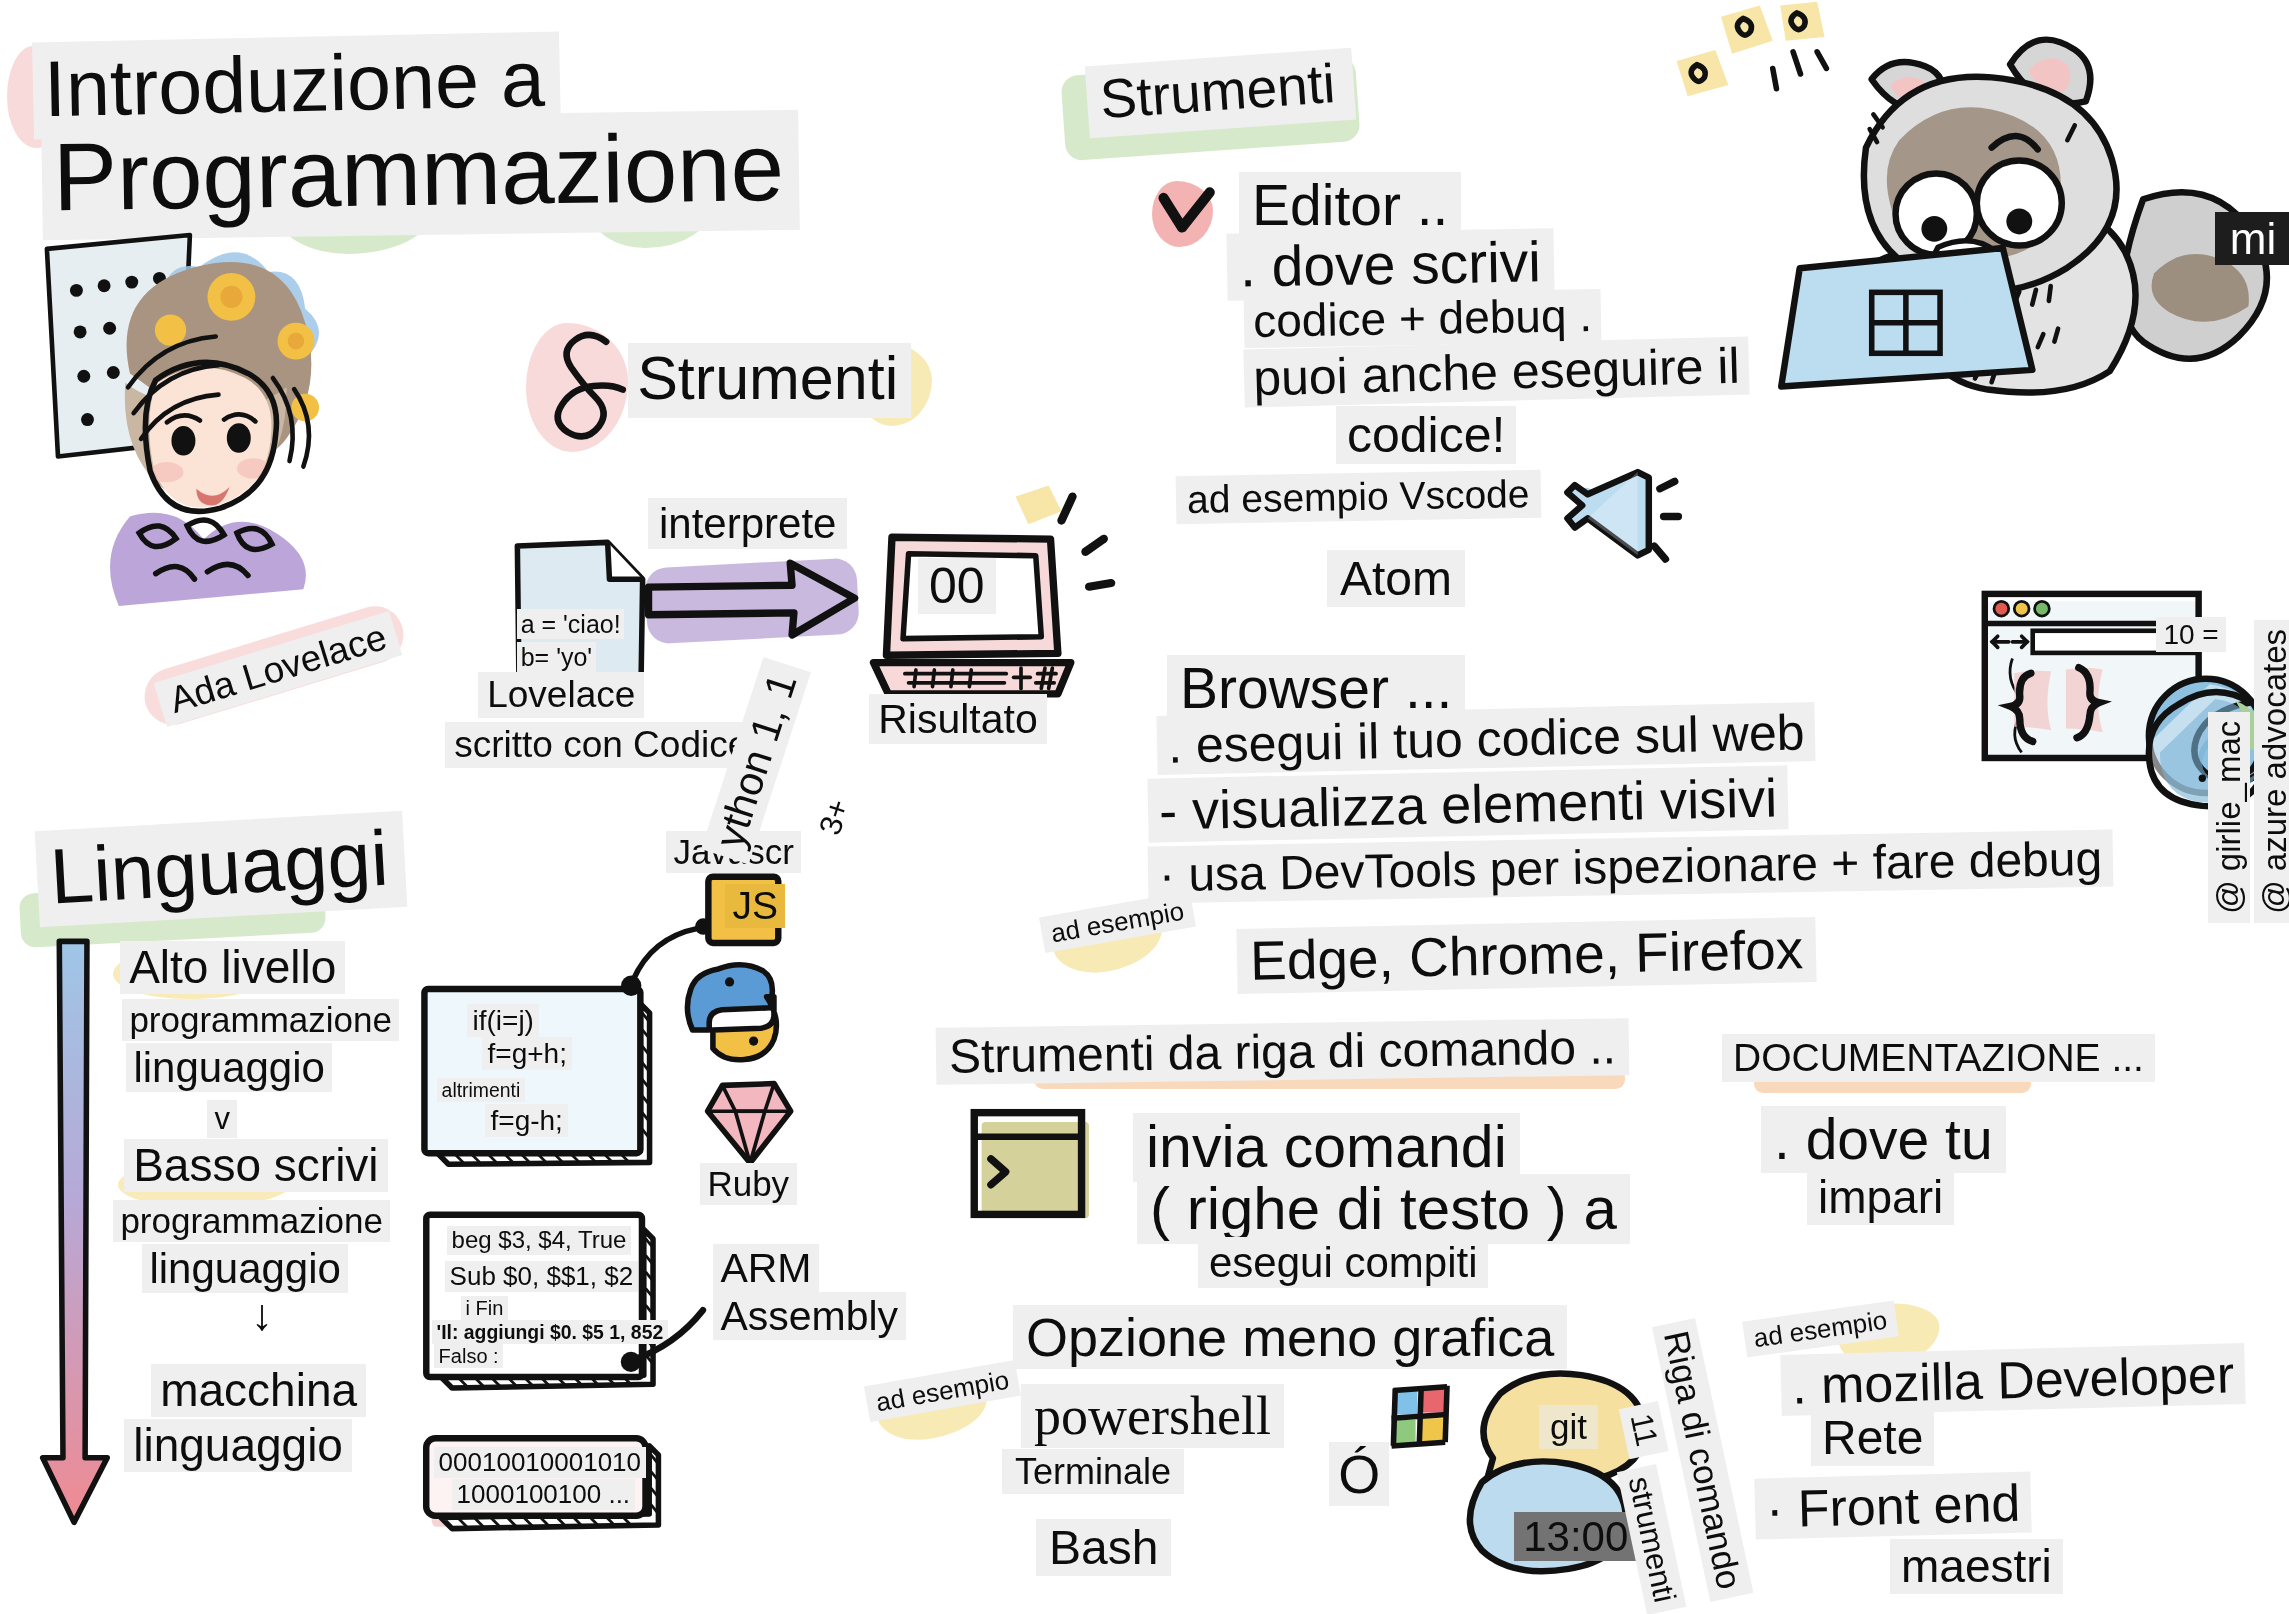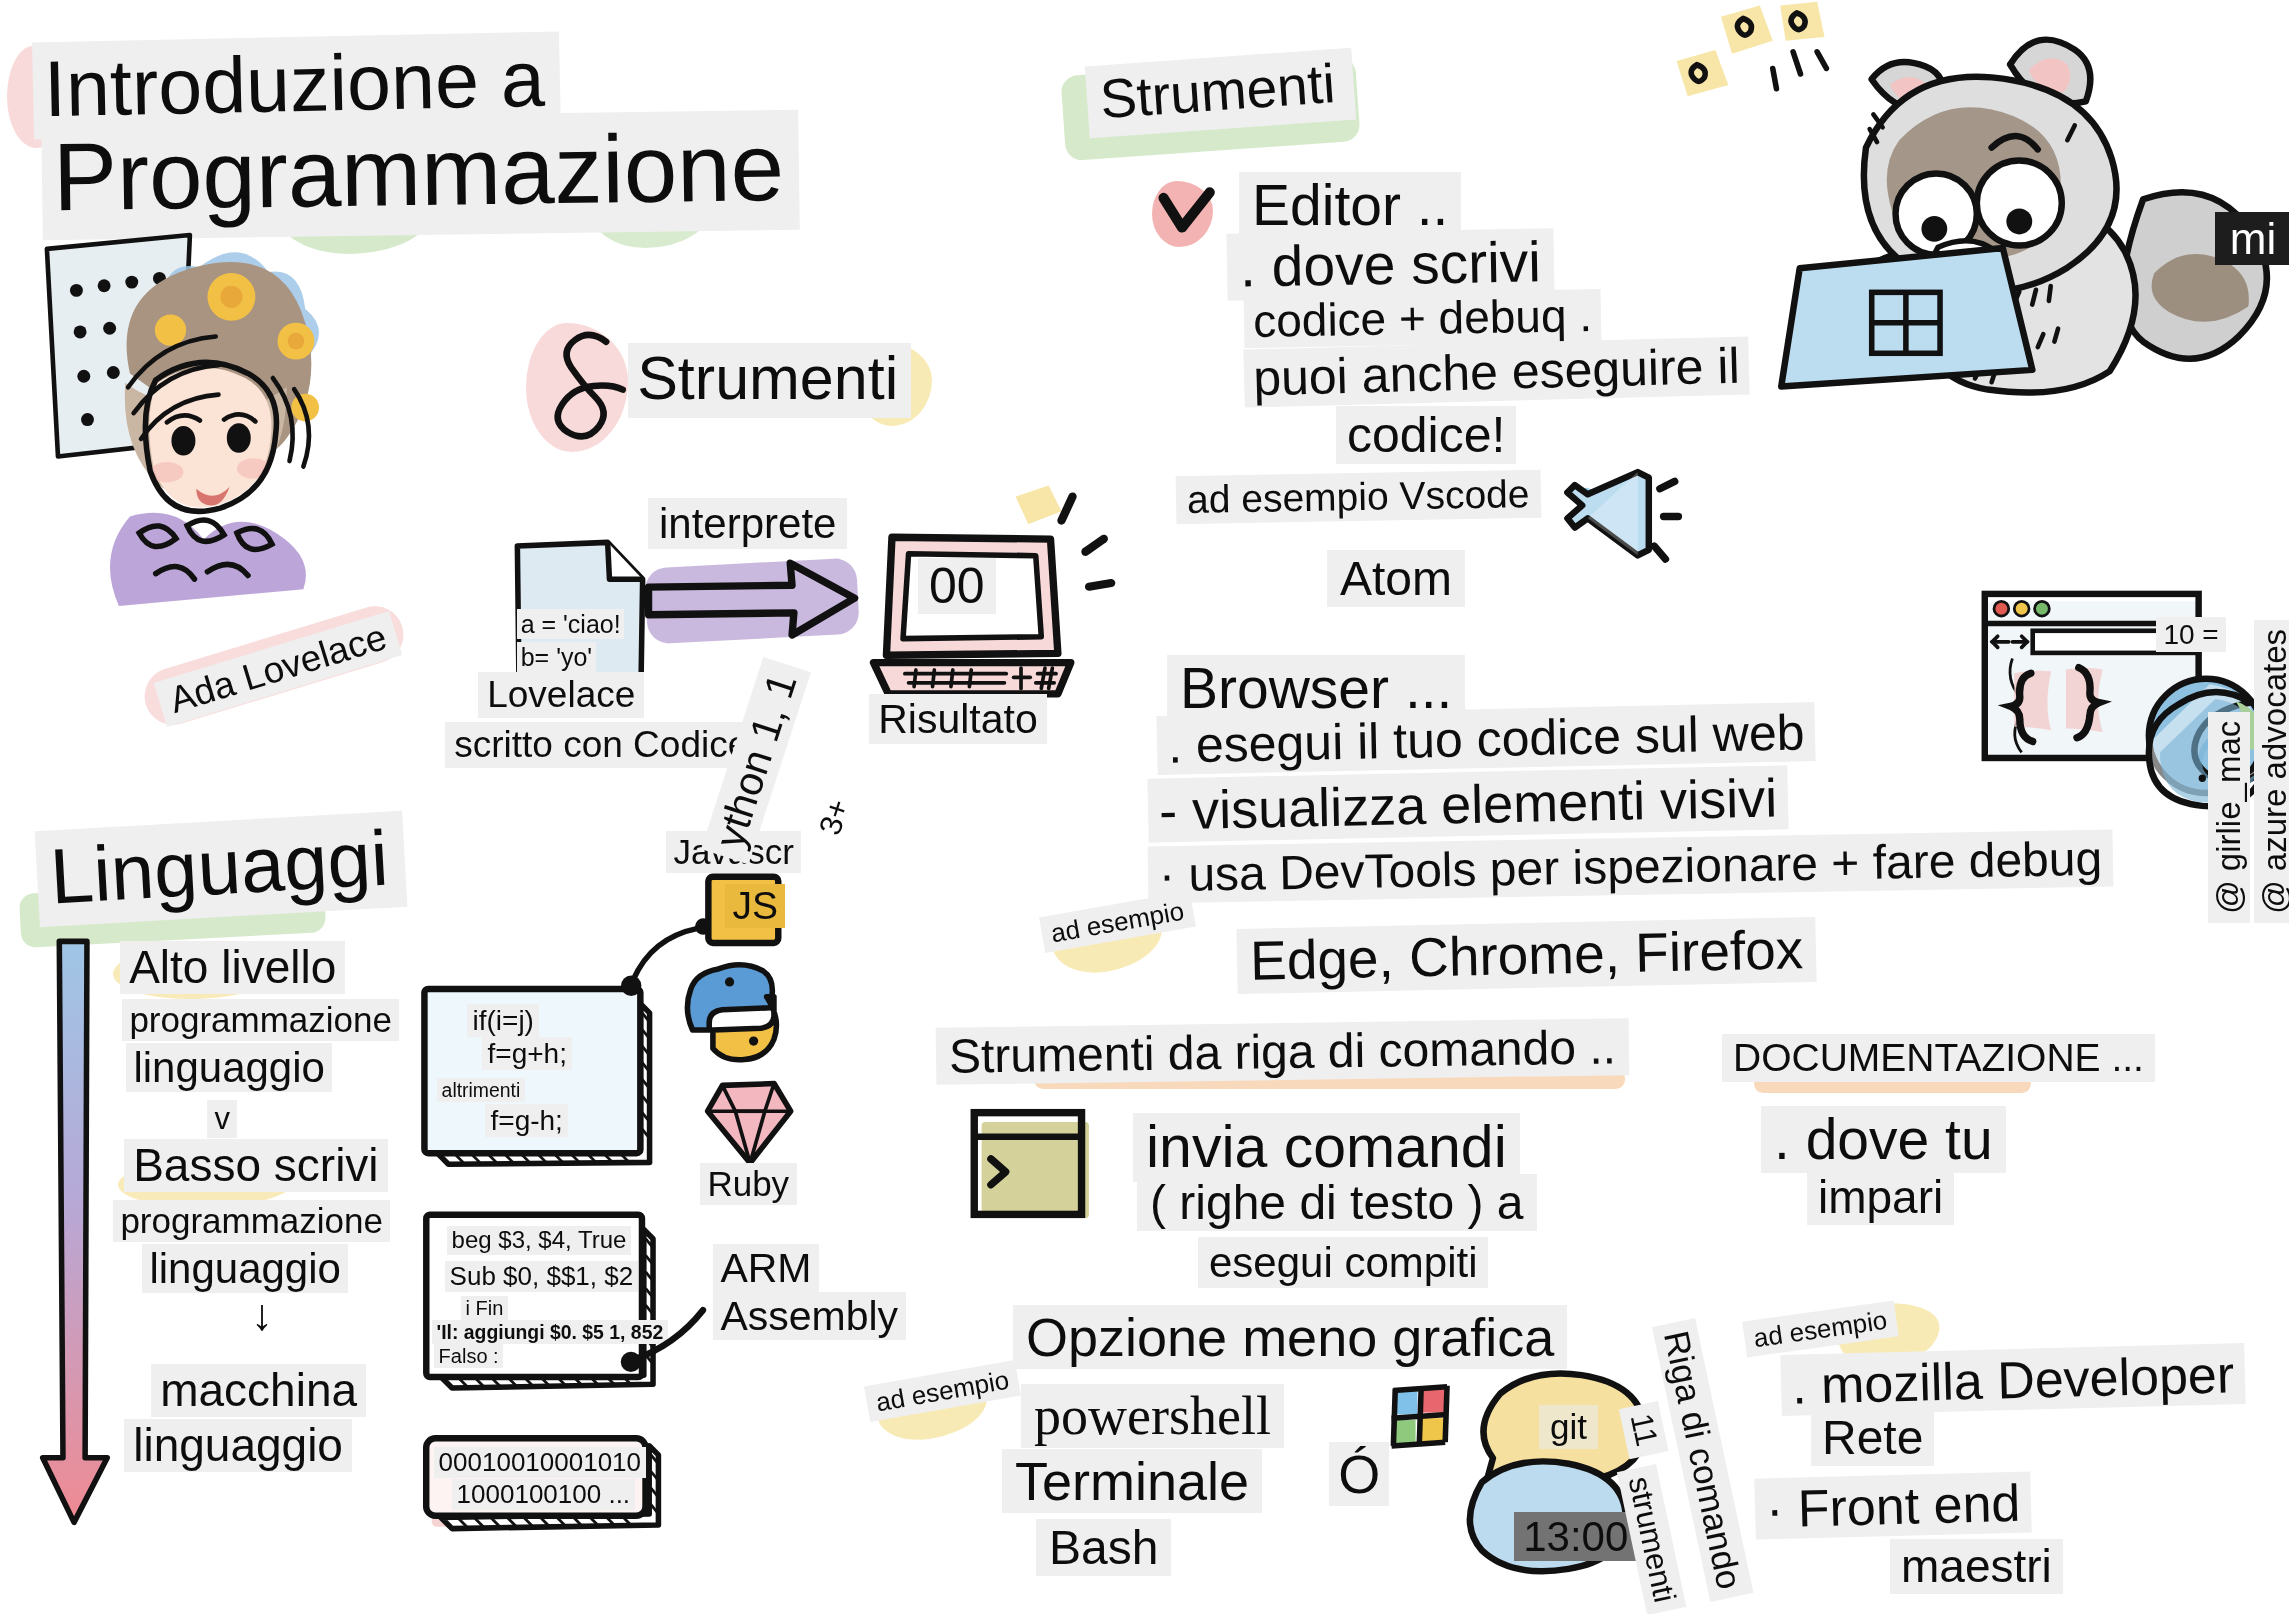--- a/index.html
+++ b/index.html
@@ -484,21 +484,21 @@
 
   <div class="svgbox" style="left:965px;top:1096px;width:148px;height:148px;">
     <svg width="148" height="148" viewBox="0 0 160 160">
       <rect x="18" y="28" width="116" height="104" fill="#cdc98a" opacity=".85" rx="4"></rect>
       <rect x="10" y="18" width="116" height="110" fill="none" stroke="#111" stroke-width="8"></rect>
       <path d="M10 44 L126 44" stroke="#111" stroke-width="7"></path>
       <path d="M28 68 L44 82 L28 96" fill="none" stroke="#111" stroke-width="8" stroke-linecap="round" stroke-linejoin="round"></path>
     </svg>
   </div>
   <div class="t" style="left:1133px;top:1113px;font-size:59px;padding:3.7px 13px;">invia comandi</div>
-  <div class="t" style="left:1137px;top:1174px;font-size:48px;padding:3.7px 13px;text-align:right;">( righe di testo ) a</div>
+  <div class="t" style="left:1137px;top:1174px;font-size:60px;padding:3.7px 13px;text-align:right;">( righe di testo ) a</div>
   <div class="t" style="left:1198px;top:1237px;font-size:42px;padding:3.7px 11px;">esegui compiti</div>
 
   <div class="t" style="left:1013px;top:1305px;font-size:54px;padding:3.7px 13px;">Opzione meno grafica</div>
   <div class="wash" style="left:877px;top:1379px;width:111px;height:59px;background:#f7e6a8;opacity:.85;transform:rotate(-10deg);"></div>
   <div class="t" style="left:866px;top:1373px;font-size:26px;padding:4.6px 9.2px;transform:rotate(-10deg);">ad esempio</div>
   <div class="t" style="left:1021px;top:1384px;font-size:54px;padding:3.7px 13px;font-family:Liberation Serif, serif;">powershell</div>
   <div class="svgbox" style="left:1386px;top:1383px;width:74px;height:74px;">
     <svg width="74" height="74" viewBox="0 0 80 80">
       <rect x="8" y="8" width="26" height="26" fill="#7fc1e8"></rect>
       <rect x="40" y="6" width="26" height="26" fill="#e8666d"></rect>
@@ -507,21 +507,21 @@
       <g stroke="#111" stroke-width="6" fill="none">
         <path d="M8 8 L66 4"></path>
           <path d="M6 38 L66 34"></path>
           <path d="M6 68 L64 64"></path>
         <path d="M10 6 L8 68"></path>
           <path d="M38 5 L36 66"></path>
           <path d="M66 3 L64 64"></path>
       </g>
     </svg>
   </div>
-  <div class="t" style="left:1002px;top:1449px;font-size:54px;padding:3.7px 13px;text-align:right;">Terminale</div>
+  <div class="t" style="left:1002px;top:1449px;font-size:36px;padding:3.7px 13px;text-align:right;">Terminale</div>
   <div class="t" style="left:1329px;top:1442px;font-size:54px;padding:3.7px 9.2px;">Ó</div>
   <div class="t" style="left:1036px;top:1519px;font-size:48px;padding:3.7px 13px;">Bash</div>
 
   <div class="svgbox" style="left:1443px;top:1364px;width:231px;height:240px;">
     <svg width="231" height="240" viewBox="0 0 250 260">
       <path d="M62 32 q34 -28 88 -20 q64 10 68 56 q2 42 -50 56 q-52 14 -92 -8 l-32 22 l10 -36 q-24 -32 8 -70Z" fill="#f5e0a0" stroke="#111" stroke-width="7" stroke-linejoin="round"></path>
       <path d="M42 128 q36 -30 94 -20 q62 12 62 60 q-2 44 -62 54 q-62 10 -94 -20 q-26 -30 0 -74Z" fill="#bddbee" stroke="#111" stroke-width="7" stroke-linejoin="round"></path>
     </svg>
   </div>
   <div class="t" style="left:1539px;top:1405px;font-size:35px;padding:3.7px 11px;background:#efe7cb;">git</div>

